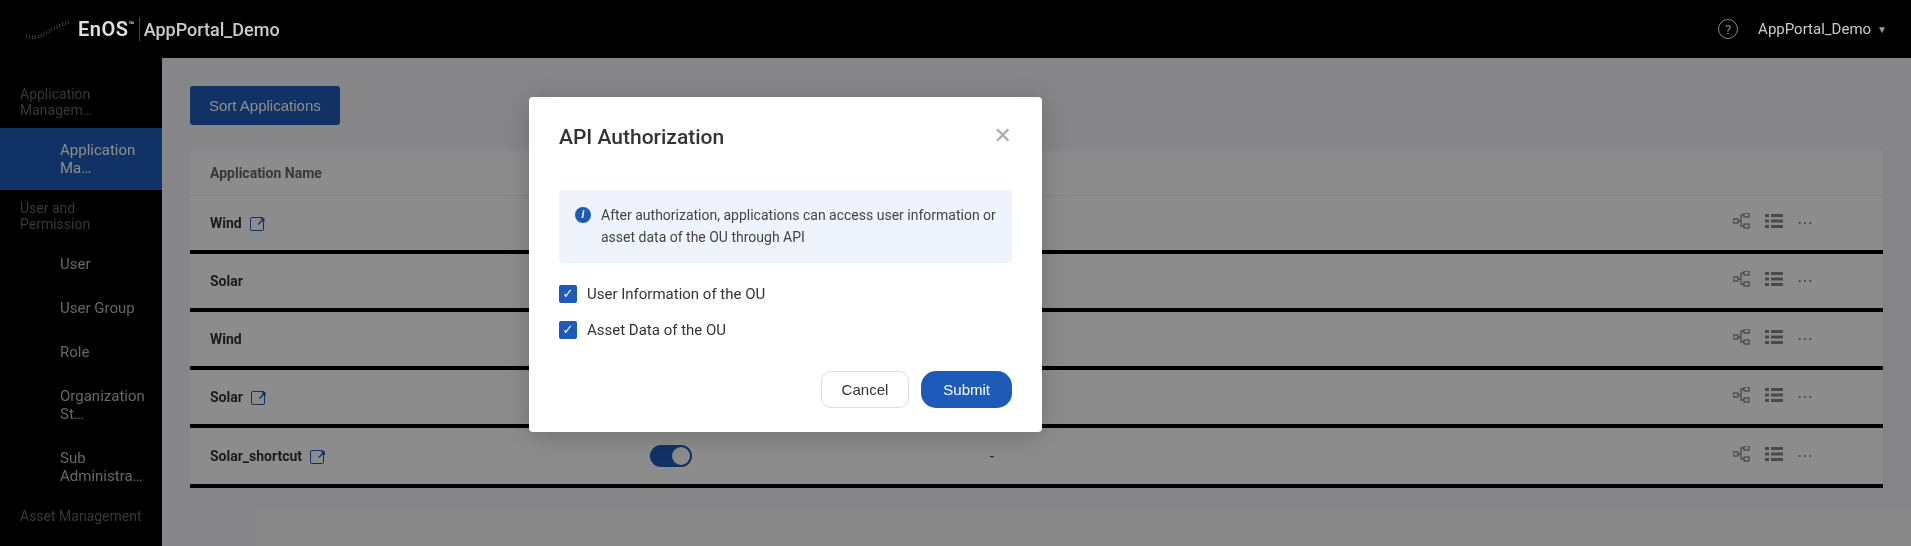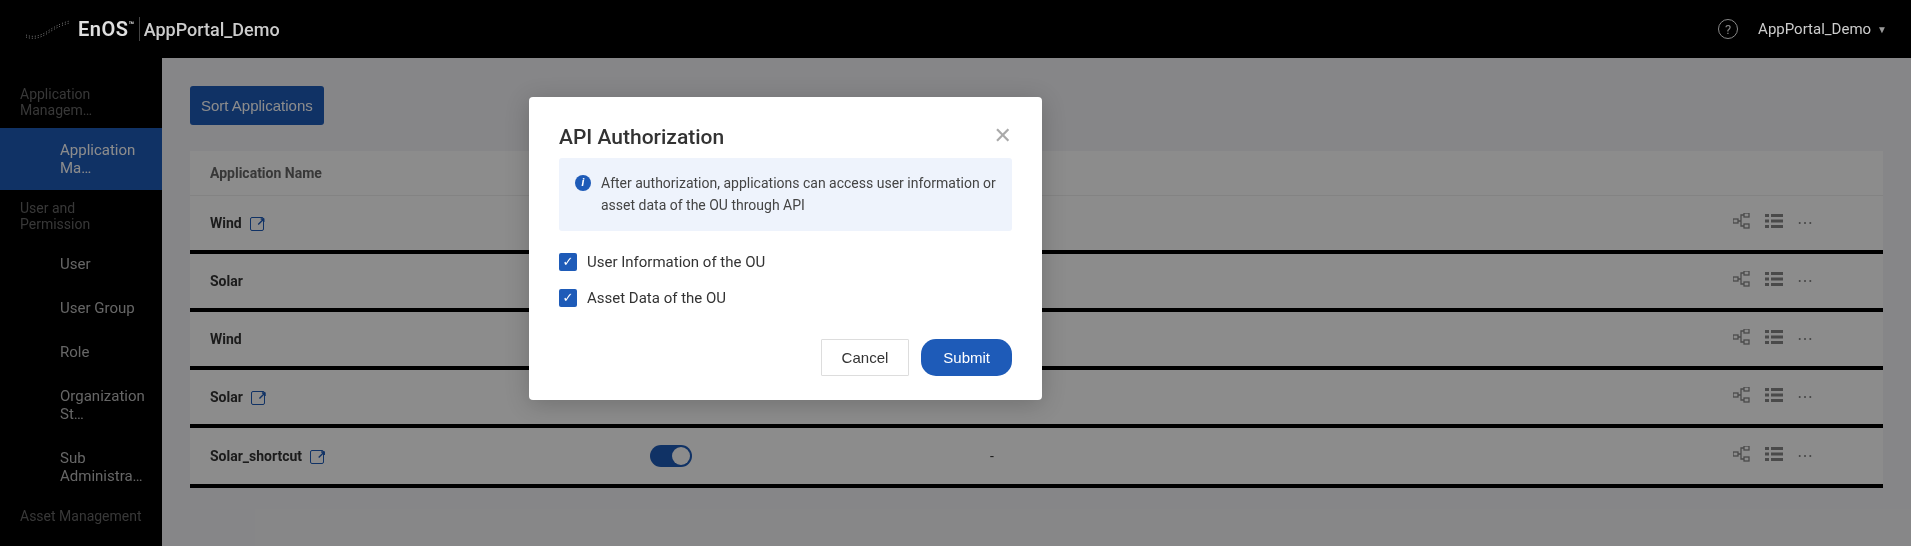--- a/index.html
+++ b/index.html
@@ -17,45 +17,45 @@
     .user-menu { display: flex; align-items: center; gap: 6px; cursor: pointer; font-size: 15px; }
     .chevron-down { font-size: 10px; color: #999; }
     
     .main-container { display: flex; height: calc(100% - 58px); }
     .sidebar { width: 162px; background: #000; color: #888; padding-top: 18px; }
     .sidebar-section { padding: 10px 20px; font-size: 14px; color: #666; }
     .sidebar-item { padding: 13px 0 13px 60px; font-size: 15px; color: #bbb; cursor: pointer; }
     .sidebar-item.active { background: #1e5bb8; color: #fff; }
     
     .content { flex: 1; background: #f5f5f7; padding: 28px; }
-    .sort-btn { background: #1e5bb8; color: #fff; border: none; padding: 11px 11px; font-size: 15px; border-radius: 3px; cursor: pointer; }
+    .sort-btn { background: #1e5bb8; color: #fff; border: none; padding: 11px 19px; font-size: 15px; border-radius: 3px; cursor: pointer; }
     .table-container { margin-top: 26px; background: #fff; }
     .table-header { display: flex; padding: 14px 20px; font-size: 14px; color: #666; border-bottom: 1px solid #eee; }
     .col-name { flex: 0 0 440px; font-weight: bold; }
     .col-enable { flex: 0 0 340px; }
     .col-org { flex: 1; }
     .col-actions { flex: 0 0 130px; }
     .table-row { display: flex; align-items: center; padding: 17px 20px; font-size: 14px; color: #333; border-bottom: 4px solid #000000; }
     .toggle { width: 42px; height: 22px; background: #1e5bb8; border-radius: 11px; position: relative; cursor: pointer; }
     .toggle::after { content: ""; position: absolute; right: 2px; top: 2px; width: 18px; height: 18px; background: #fff; border-radius: 50%; }
     .row-actions { display: flex; gap: 14px; color: #888; }
     .action-icon { cursor: pointer; font-size: 16px; }
     
     .overlay { position: absolute; top: 58px; left: 0; right: 0; bottom: 0; background: rgba(0,0,0,0.45); }
     
     .modal { position: absolute; top: 97px; left: 529px; width: 513px; background: #fff; border-radius: 4px; box-shadow: 0 4px 24px rgba(0,0,0,0.2); padding: 28px 30px 24px; }
-    .modal-header { display: flex; justify-content: space-between; align-items: flex-start; margin-bottom: 9px; }
+    .modal-header { display: flex; justify-content: space-between; align-items: flex-start; margin-bottom: 41px; }
     .modal-title { font-size: 21px; color: #333; font-weight: 500; }
     .modal-close { color: #aaa; font-size: 22px; cursor: pointer; line-height: 1; }
     .info-box { background: #eef3fc; border-radius: 3px; padding: 14px 16px; display: flex; gap: 10px; font-size: 14px; color: #444; line-height: 1.6; margin-bottom: 22px; }
     .info-icon { width: 16px; height: 16px; background: #1e5bb8; border-radius: 50%; color: #fff; font-size: 11px; display: flex; align-items: center; justify-content: center; flex-shrink: 0; margin-top: 3px; font-weight: bold; font-style: italic; }
     .checkbox-row { display: flex; align-items: center; gap: 10px; margin-bottom: 18px; font-size: 15px; color: #333; }
     .checkbox { width: 18px; height: 18px; background: #1e5bb8; border-radius: 2px; display: flex; align-items: center; justify-content: center; color: #fff; font-size: 13px; cursor: pointer; }
     .modal-footer { display: flex; justify-content: flex-end; gap: 12px; margin-top: 32px; }
-    .btn-cancel { background: #fff; border: 1px solid #ddd; color: #333; padding: 9px 20px; font-size: 15px; border-radius: 1px; cursor: pointer; }
+    .btn-cancel { background: #fff; border: 1px solid #ddd; color: #333; padding: 9px 20px; font-size: 15px; border-radius: 10px; cursor: pointer; }
     .btn-submit { background: #1e5bb8; border: none; color: #fff; padding: 9px 22px; font-size: 15px; border-radius: 15px; cursor: pointer; }
     
     svg.logo-swoosh { width: 48px; height: 24px; }
   </style>
 </head>
 <body>
 
 <div class="header">
   <div class="header-left">
     <div class="logo">

